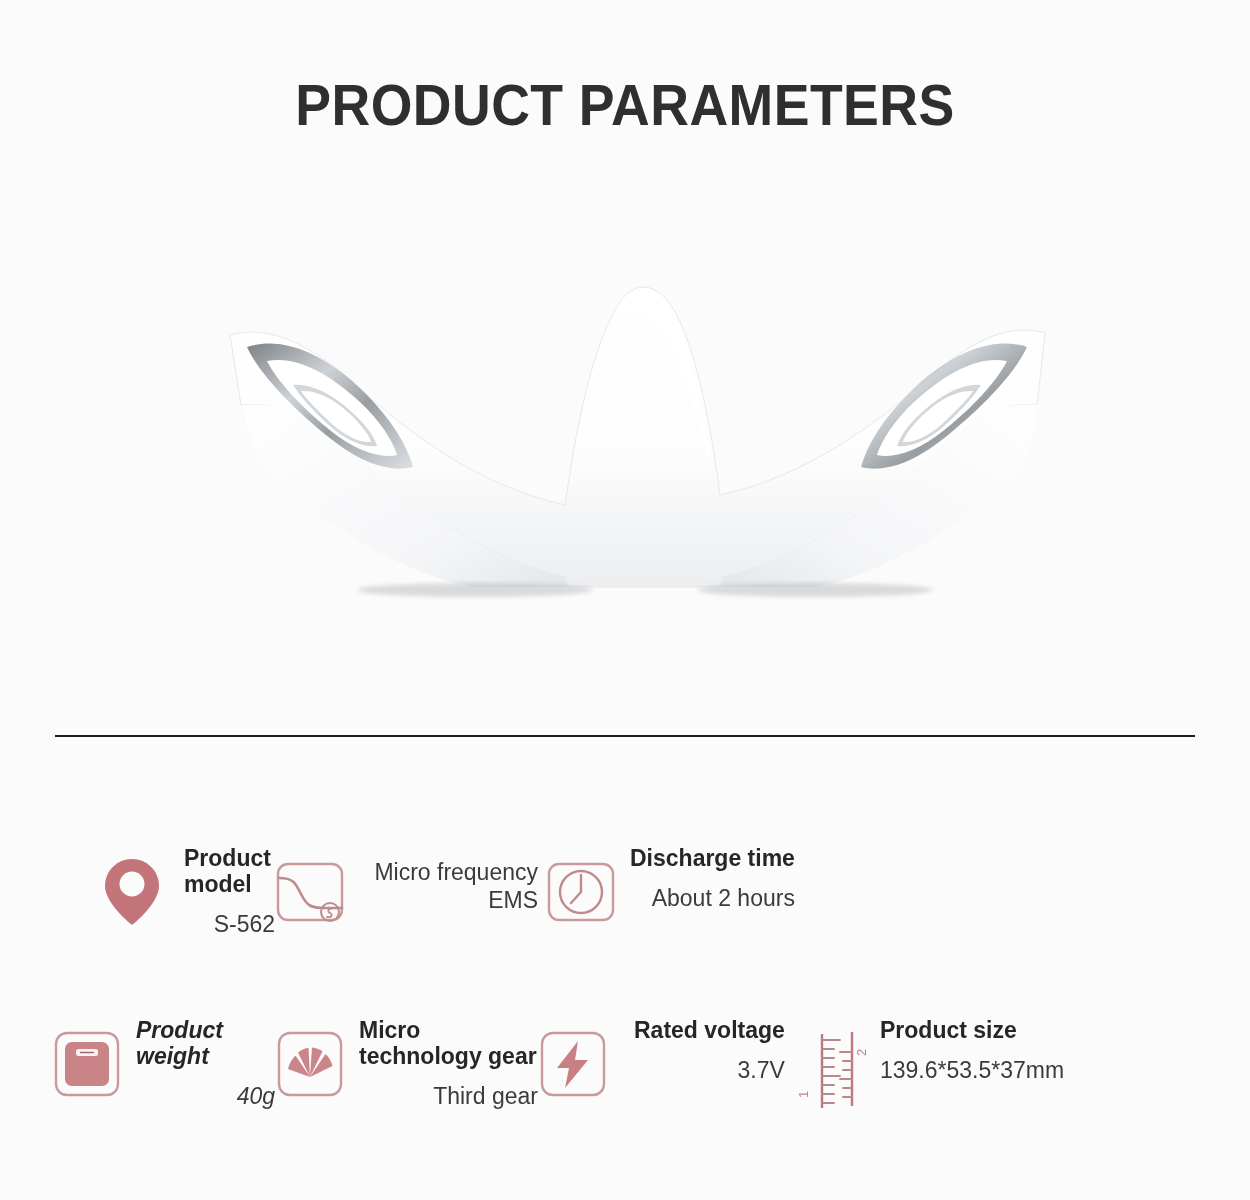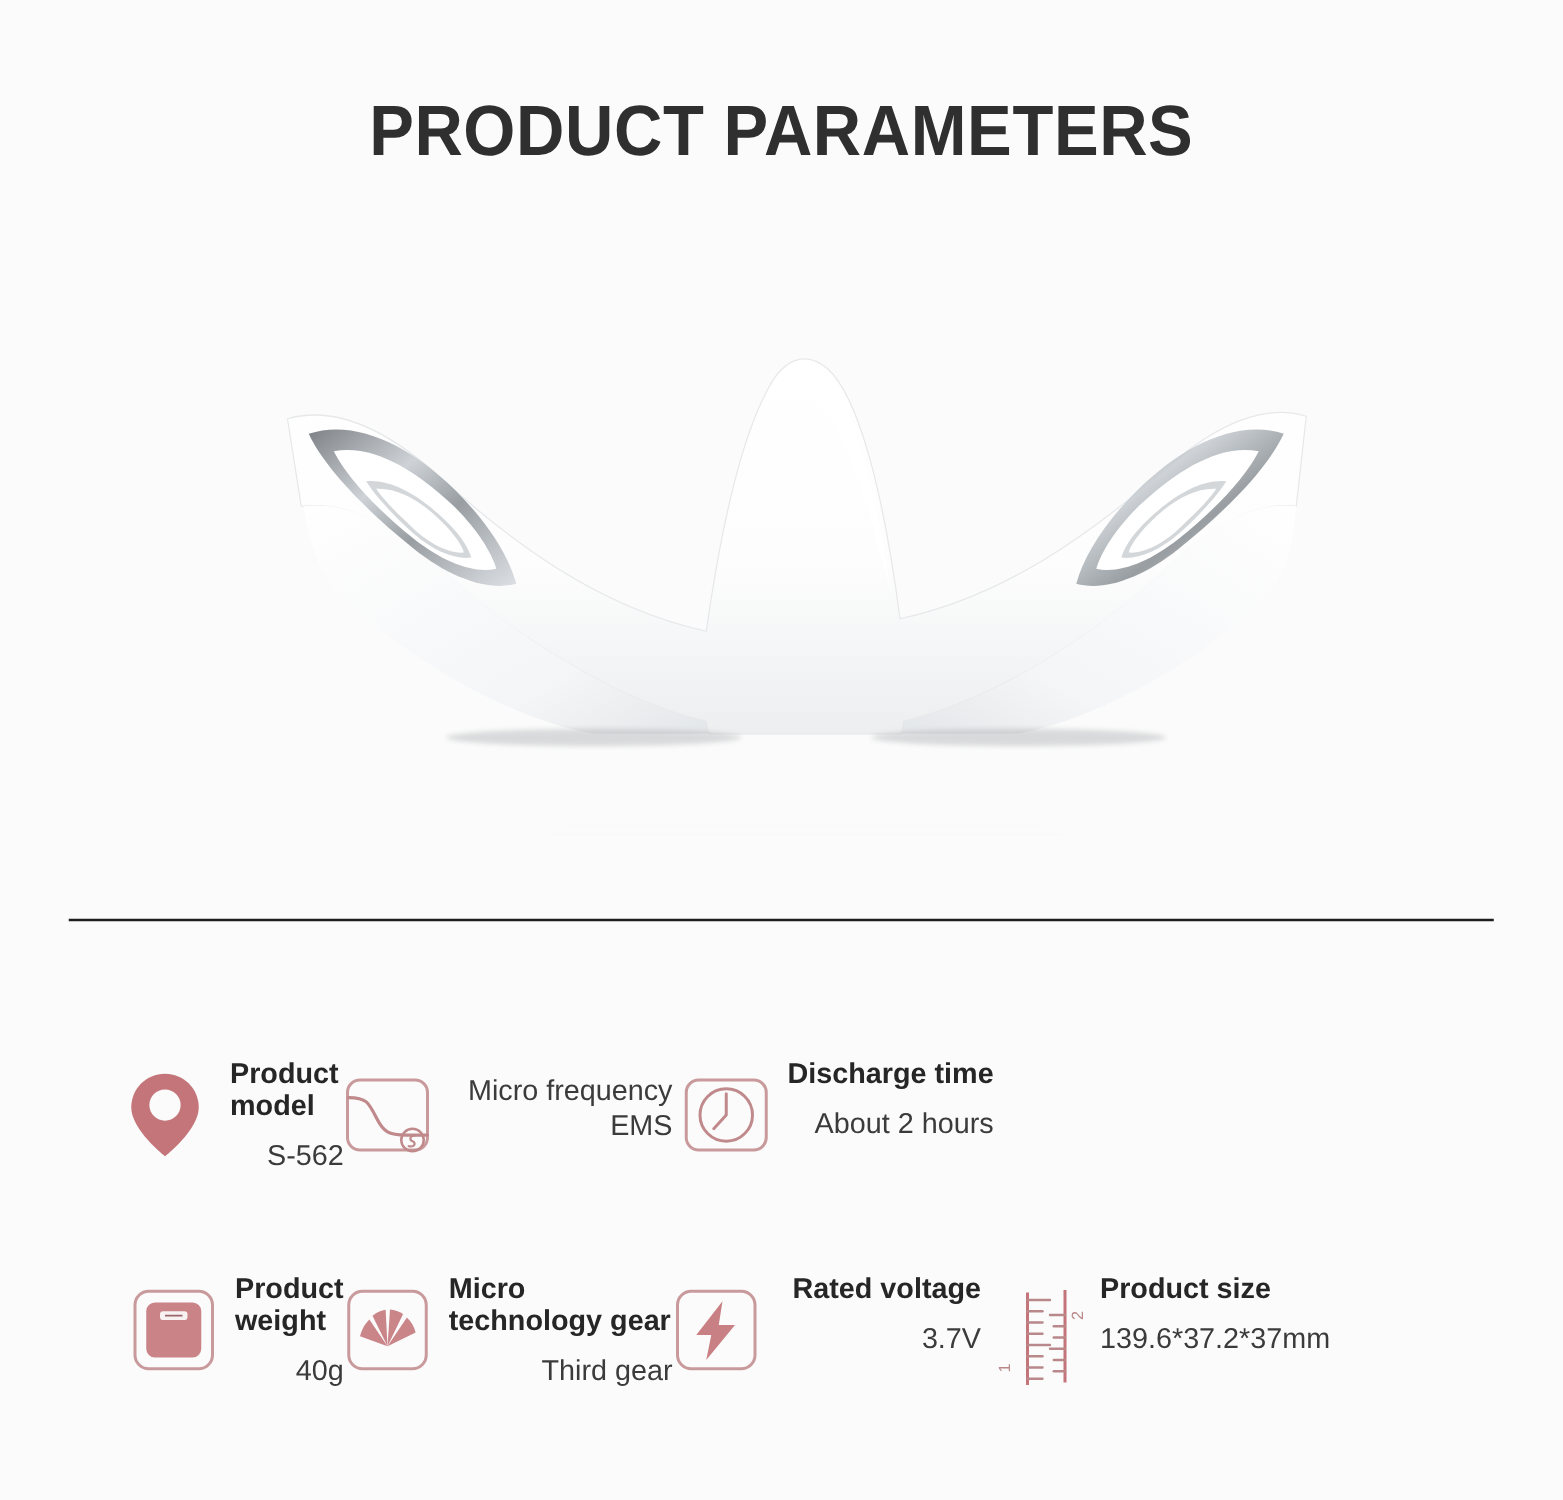--- a/index.html
+++ b/index.html
@@ -69,21 +69,21 @@
   .param-cell {
     display: flex;
     align-items: flex-start;
     box-sizing: border-box;
   }
   .param-cell.c1 { width: 275px; padding-left: 100px; }
   .param-cell.c2 { width: 263px; padding-left: 0px; }
   .param-cell.c3 { width: 258px; padding-left: 8px; }
   .param-cell.c4 { width: 300px; padding-left: 0px; }
 
-  .row2 .param-cell.c1 { padding-left: 104px; }
+  .row2 .param-cell.c1 { padding-left: 52px; font-style: italic; }
   .row2 .param-cell.c3 { padding-left: 0px; gap: 12px; }
 
   .icon-slot {
     flex: 0 0 auto;
     width: 72px;
     height: 72px;
     position: relative;
     margin-top: 22px;
   }
   .icon-slot svg { display: block; }
@@ -351,17 +351,17 @@
             <line x1="47" y1="60" x2="56" y2="60"></line>
             <line x1="47" y1="69" x2="56" y2="69"></line>
           </g>
 
           <text x="12" y="70" transform="rotate(-90 12 70)" font-family="Liberation Sans, sans-serif" font-size="13" fill="#b9888a">1</text>
           <text x="70" y="28" transform="rotate(-90 70 28)" font-family="Liberation Sans, sans-serif" font-size="13" fill="#b9888a">2</text>
         </svg>
       </div>
       <div class="param-text">
         <div class="param-label wide">Product size</div>
-        <div class="param-value nowrap">139.6*37.2*37mm</div>
+        <div class="param-value nowrap">139.6*53.5*37mm</div>
       </div>
     </div>
   </div>
 </div>
 
 </body></html>

